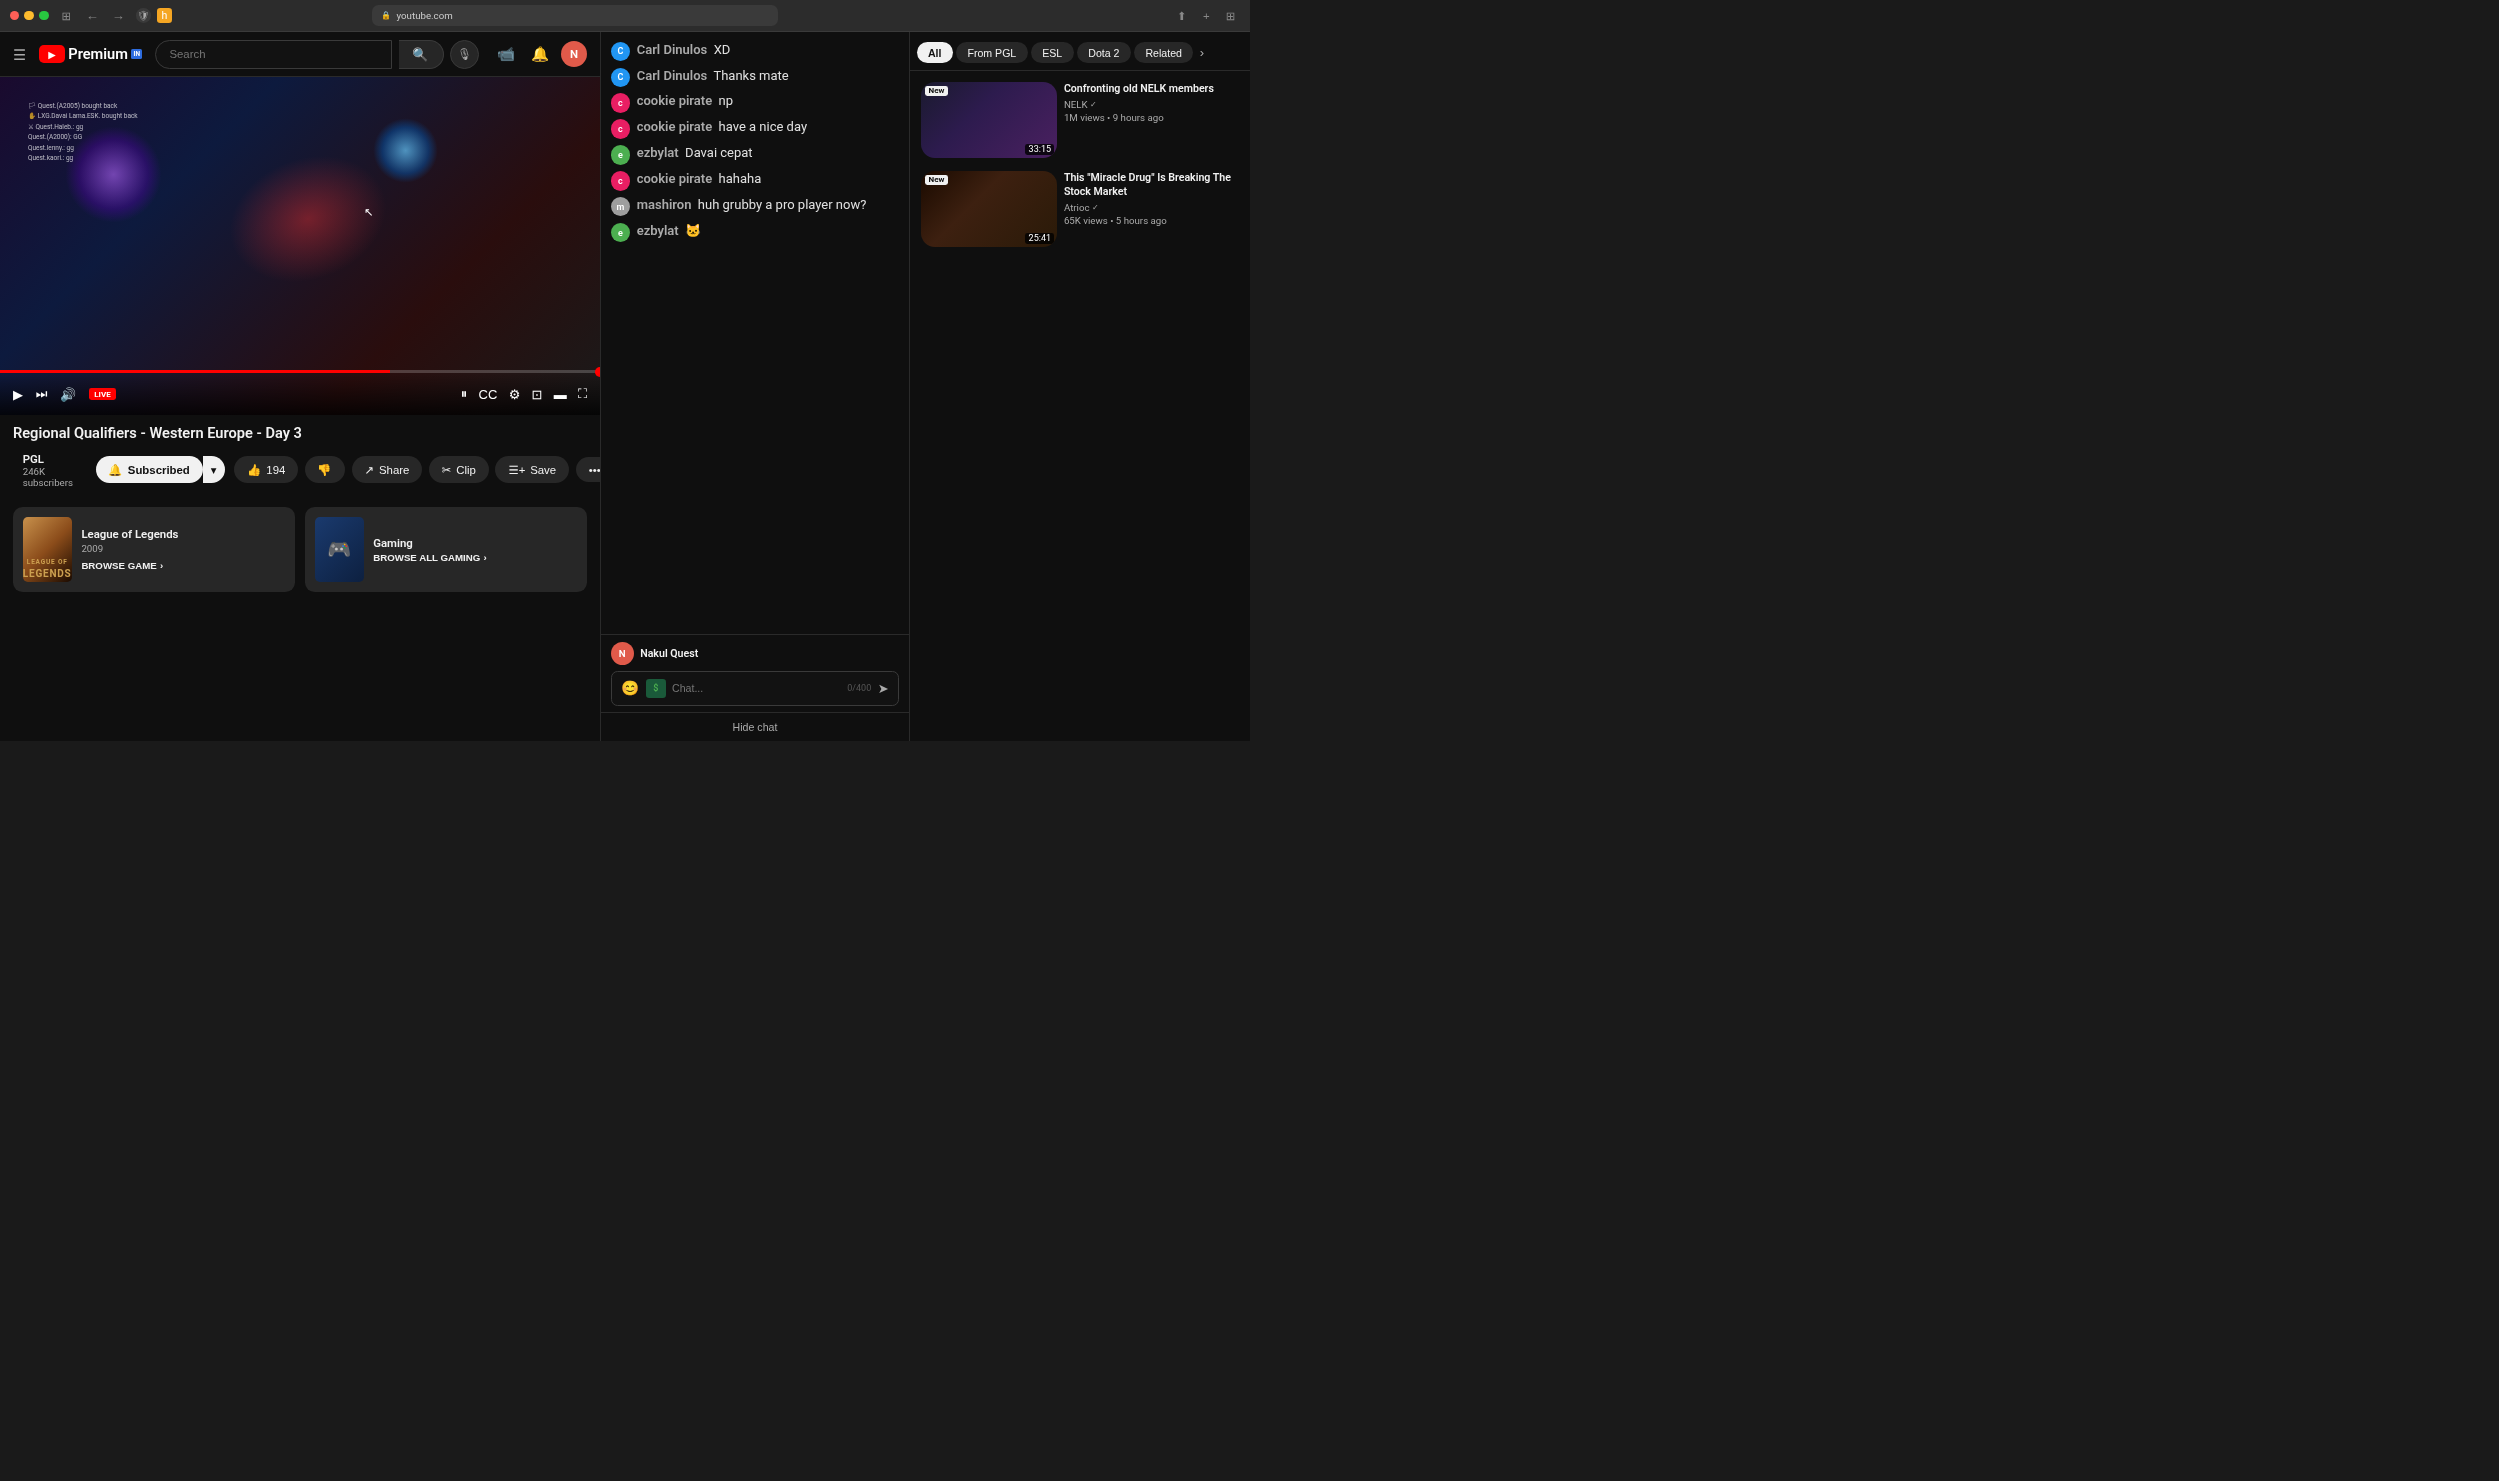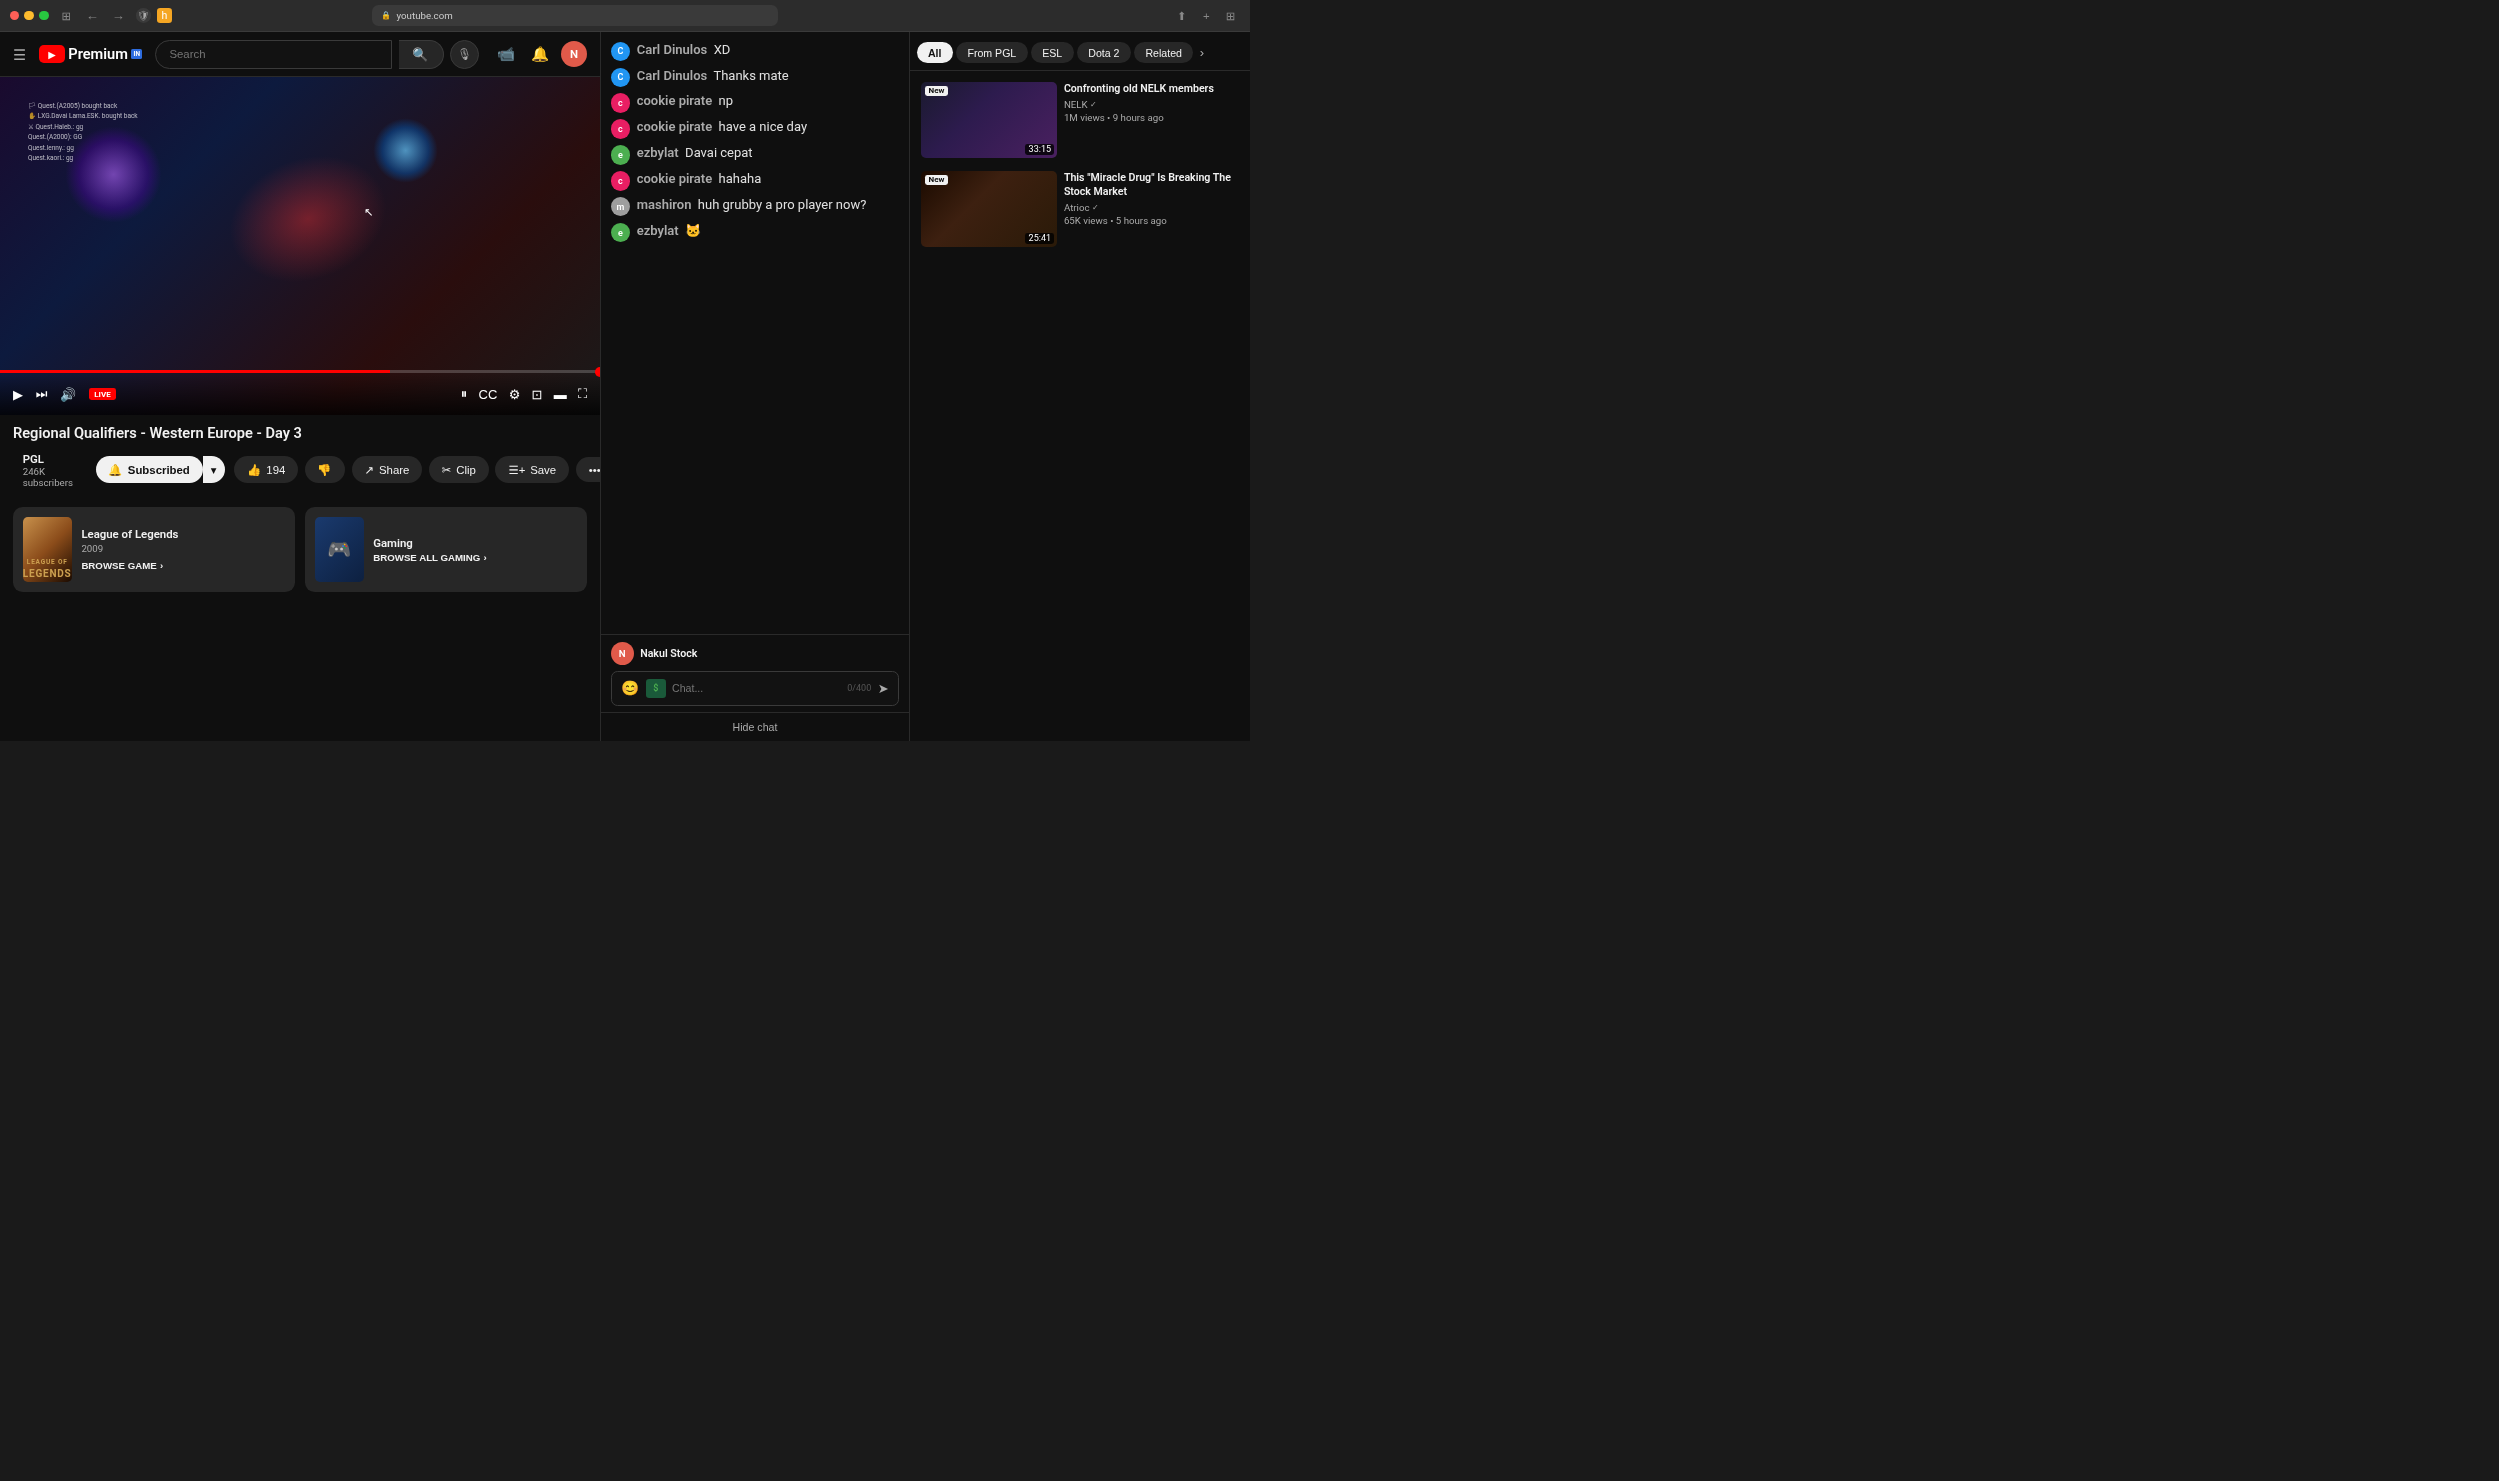--- a/index.html
+++ b/index.html
@@ -566,21 +566,21 @@
       display: flex;
       gap: 6.5px;
       padding: 4.9px;
       border-radius: 6.5px;
       cursor: pointer;
       margin-bottom: 3.2px;
     }
     .rec-thumb {
       width: 136px;
       height: 76px;
-      border-radius: 5px;
+      border-radius: 14px;
       flex-shrink: 0;
       position: relative;
       overflow: hidden;
     }
     .rec-thumb-1 {
       background: linear-gradient(135deg, #1a1a2e 0%, #2d1b4e 40%, #4a2060 100%);
     }
     .rec-thumb-2 {
       background: linear-gradient(135deg, #1a0a00 0%, #3d2010 40%, #2a1a08 100%);
     }
@@ -852,21 +852,21 @@
     <div class="chat-msg-content">
       <span class="chat-username">ezbylat</span>
       <span class="chat-text">🐱</span>
     </div>
   </div>
       </div>
 
     <div class="chat-input-area">
       <div class="chat-user-row">
         <div class="chat-user-avatar">N</div>
-        <span class="chat-username-display">Nakul Stock</span>
+        <span class="chat-username-display">Nakul Quest</span>
       </div>
       <div class="chat-input-row">
         <button class="chat-emoji-btn">😊</button>
         <div class="chat-super-btn">$</div>
         <input class="chat-text-input" placeholder="Chat..." style="">
         <span class="chat-char-count">0/400</span>
         <button class="chat-send-btn">➤</button>
       </div>
     </div>
     <button class="hide-chat-btn">Hide chat</button>

